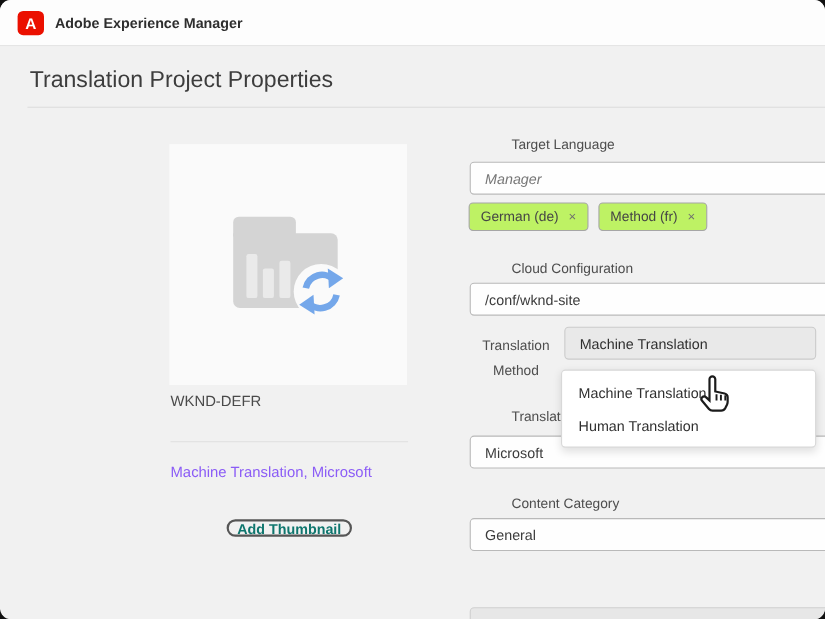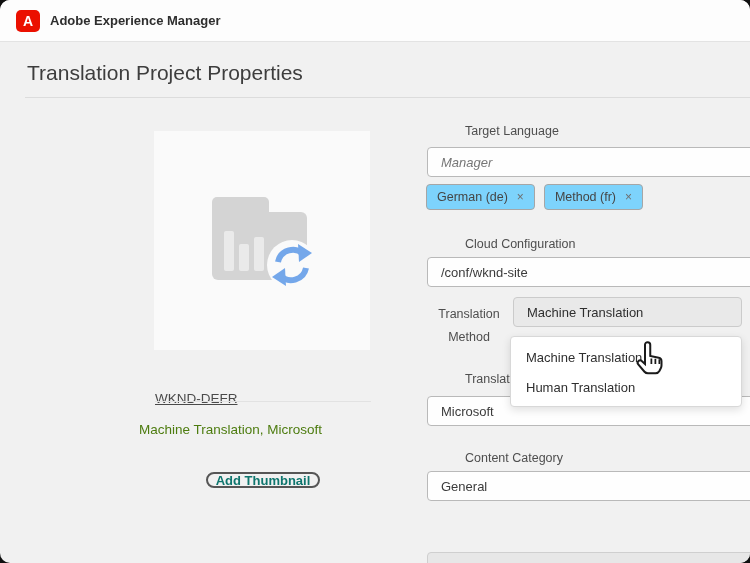--- a/index.html
+++ b/index.html
@@ -26,40 +26,40 @@
   
   .thumb-card{position:absolute;left:154px;top:131px;width:216px;height:219px;background:#fafafa;}
   .folder{position:absolute;left:58px;top:66px;width:95px;height:84px;}
   .folder-tab{position:absolute;left:0;top:0;width:57px;height:18px;background:#d4d4d4;border-radius:5px 5px 0 0;}
   .folder-body{position:absolute;left:0;top:15px;width:95px;height:68px;background:#d4d4d4;border-radius:0 6px 6px 6px;}
   .bar{position:absolute;bottom:9px;width:10px;background:#eaeaea;border-radius:2px;}
   .bar1{left:12px;height:40px;}
   .bar2{left:27px;height:27px;}
   .bar3{left:42px;height:34px;}
   .sync{position:absolute;left:112px;top:108px;width:52px;height:52px;}
-  .project-name{position:absolute;left:155px;top:391px;font-size:13.5px;color:#4a4a4a;text-decoration:underline;}
+  .project-name{position:absolute;left:155px;top:357px;font-size:13.5px;color:#4a4a4a;}
   .panel-divider{position:absolute;left:155px;top:401px;width:216px;height:1px;background:#e2e2e2;}
-  .project-meta{position:absolute;left:139px;top:422px;font-size:13.5px;color:#4d7c0f;}
+  .project-meta{position:absolute;left:155px;top:422px;font-size:13.5px;color:#8b5cf6;}
   .add-thumb-btn{
     position:absolute;left:206px;top:472px;width:114px;height:16px;
     border:2px solid #565656;border-radius:16px;background:transparent;
     display:flex;align-items:center;justify-content:center;
     font-size:13px;font-weight:bold;color:#0f766e;cursor:pointer;
     font-family:"Liberation Sans", sans-serif;
   }
   
   .flabel{position:absolute;font-size:12.5px;color:#4e4e4e;margin-left:38px;}
   .field{
     position:absolute;background:#fefefe;border:1px solid #b9b9b9;border-radius:4px;
     display:flex;align-items:center;padding-left:13px;font-size:13px;color:#3b3b3b;
   }
   .placeholder{font-style:italic;color:#767676;}
   .tags{position:absolute;left:426px;top:184px;display:flex;gap:9px;}
   .tag{
-    height:26px;border:1px solid #a6a6a6;border-radius:4px;background:#7dd3fc;
+    height:26px;border:1px solid #a6a6a6;border-radius:4px;background:#bef264;
     display:flex;align-items:center;padding:0 10px;font-size:12.5px;color:#454545;gap:9px;
   }
   .tag-x{color:#6e6e6e;font-size:12px;line-height:1;cursor:pointer;}
   .method-label{position:absolute;left:427px;top:303px;width:84px;font-size:12.5px;color:#4e4e4e;line-height:23px;text-align:center;}
   .method-select{
     position:absolute;left:513px;top:297px;width:229px;height:30px;
     background:#e9e9e9;border:1px solid #cbcbcb;border-radius:4px;
     display:flex;align-items:center;padding-left:13px;font-size:13px;color:#2f2f2f;
   }
   .popup{

